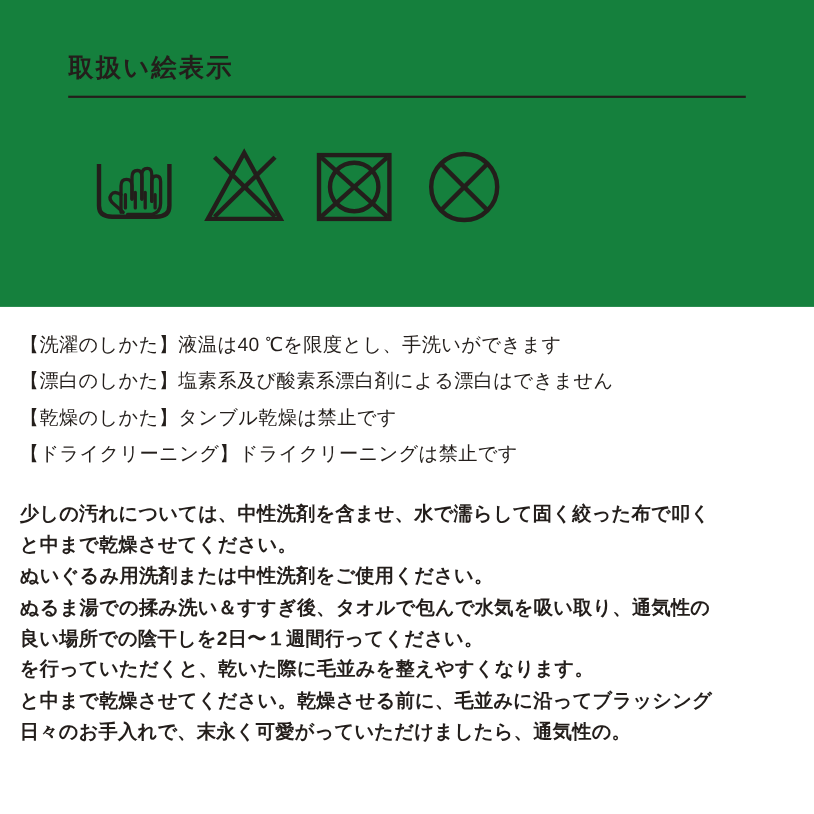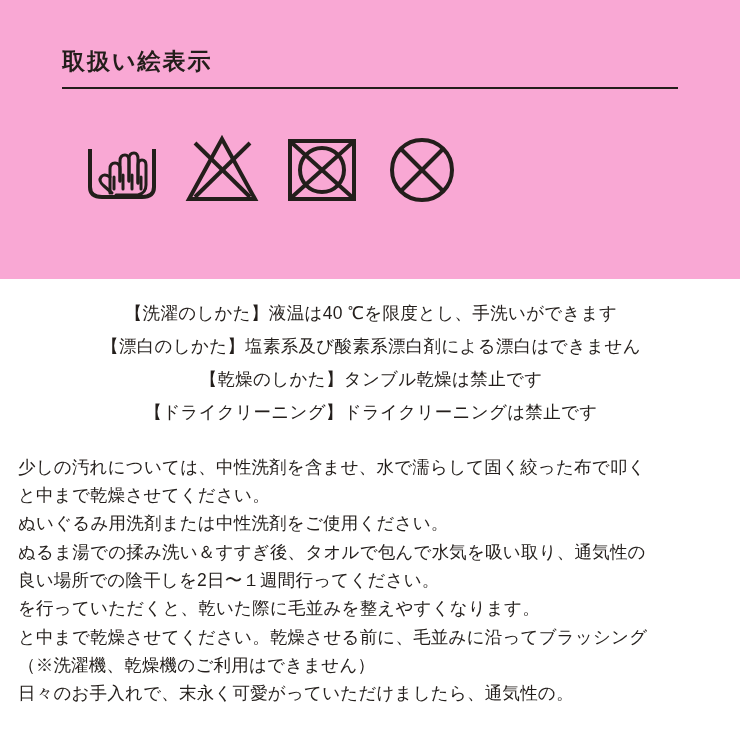--- a/index.html
+++ b/index.html
@@ -19,21 +19,21 @@
     width: 740px;
     height: 740px;
   }
   
   .symbol-panel {
     position: absolute;
     left: 0;
     top: 0;
     width: 740px;
     height: 279px;
-    background: #f9a8d4;
+    background: #15803d;
   }
   .panel-title-wrap {
     position: absolute;
     left: 62px;
     top: 48px;
     width: 616px;
   }
   .panel-title {
     font-size: 23px;
     font-weight: bold;
@@ -64,30 +64,30 @@
     position: absolute;
     left: 18px;
     top: 300px;
     width: 706px;
   }
   .spec-list p {
     margin: 0 0 6px 0;
     font-size: 17.5px;
     line-height: 1.55;
     letter-spacing: 0.3px;
-    text-align: center;
   }
   .care-note {
     margin-top: 26px;
   }
   .care-note p {
     margin: 0;
     font-size: 17.5px;
     line-height: 1.62;
     letter-spacing: 0.2px;
+    font-weight: bold;
   }
 </style>
 </head>
 <body>
 
 <div class="page">
 
   <div class="symbol-panel">
 
     <div class="panel-title-wrap">
@@ -146,19 +146,18 @@
     </div>
 
     <div class="care-note">
       <p>少しの汚れについては、中性洗剤を含ませ、水で濡らして固く絞った布で叩く</p>
       <p>と中まで乾燥させてください。</p>
       <p>ぬいぐるみ用洗剤または中性洗剤をご使用ください。</p>
       <p>ぬるま湯での揉み洗い＆すすぎ後、タオルで包んで水気を吸い取り、通気性の</p>
       <p>良い場所での陰干しを2日〜１週間行ってください。</p>
       <p>を行っていただくと、乾いた際に毛並みを整えやすくなります。</p>
       <p>と中まで乾燥させてください。乾燥させる前に、毛並みに沿ってブラッシング</p>
-      <p>（※洗濯機、乾燥機のご利用はできません）</p>
       <p>日々のお手入れで、末永く可愛がっていただけましたら、通気性の。</p>
     </div>
 
   </div>
 
 </div>
 
 </body></html>

